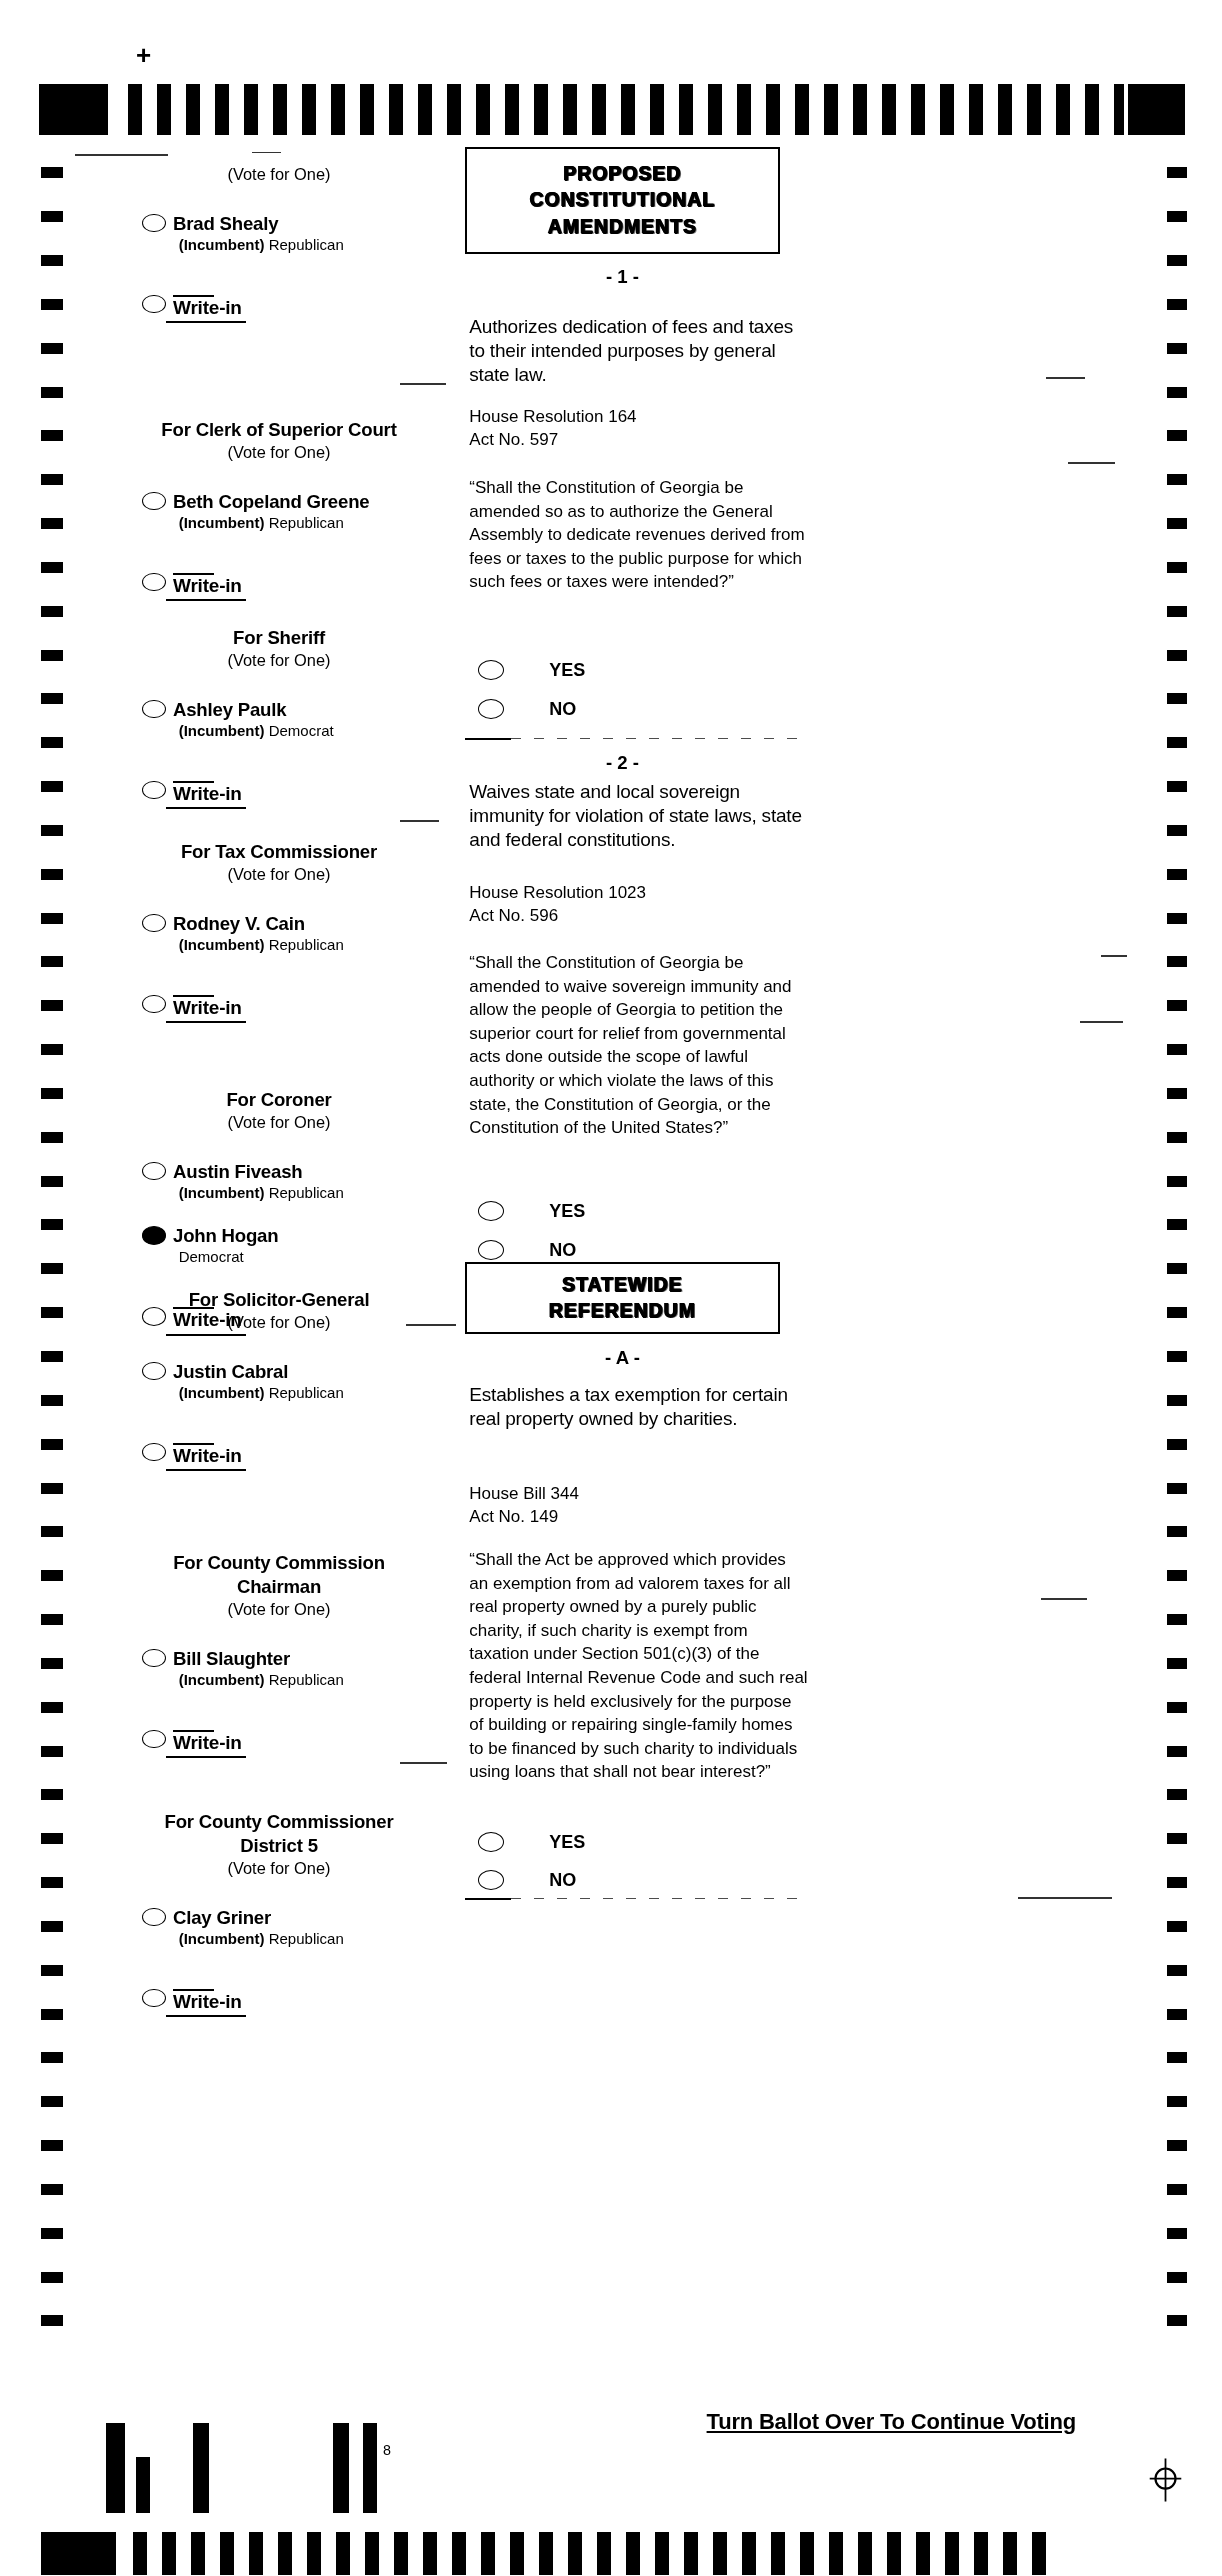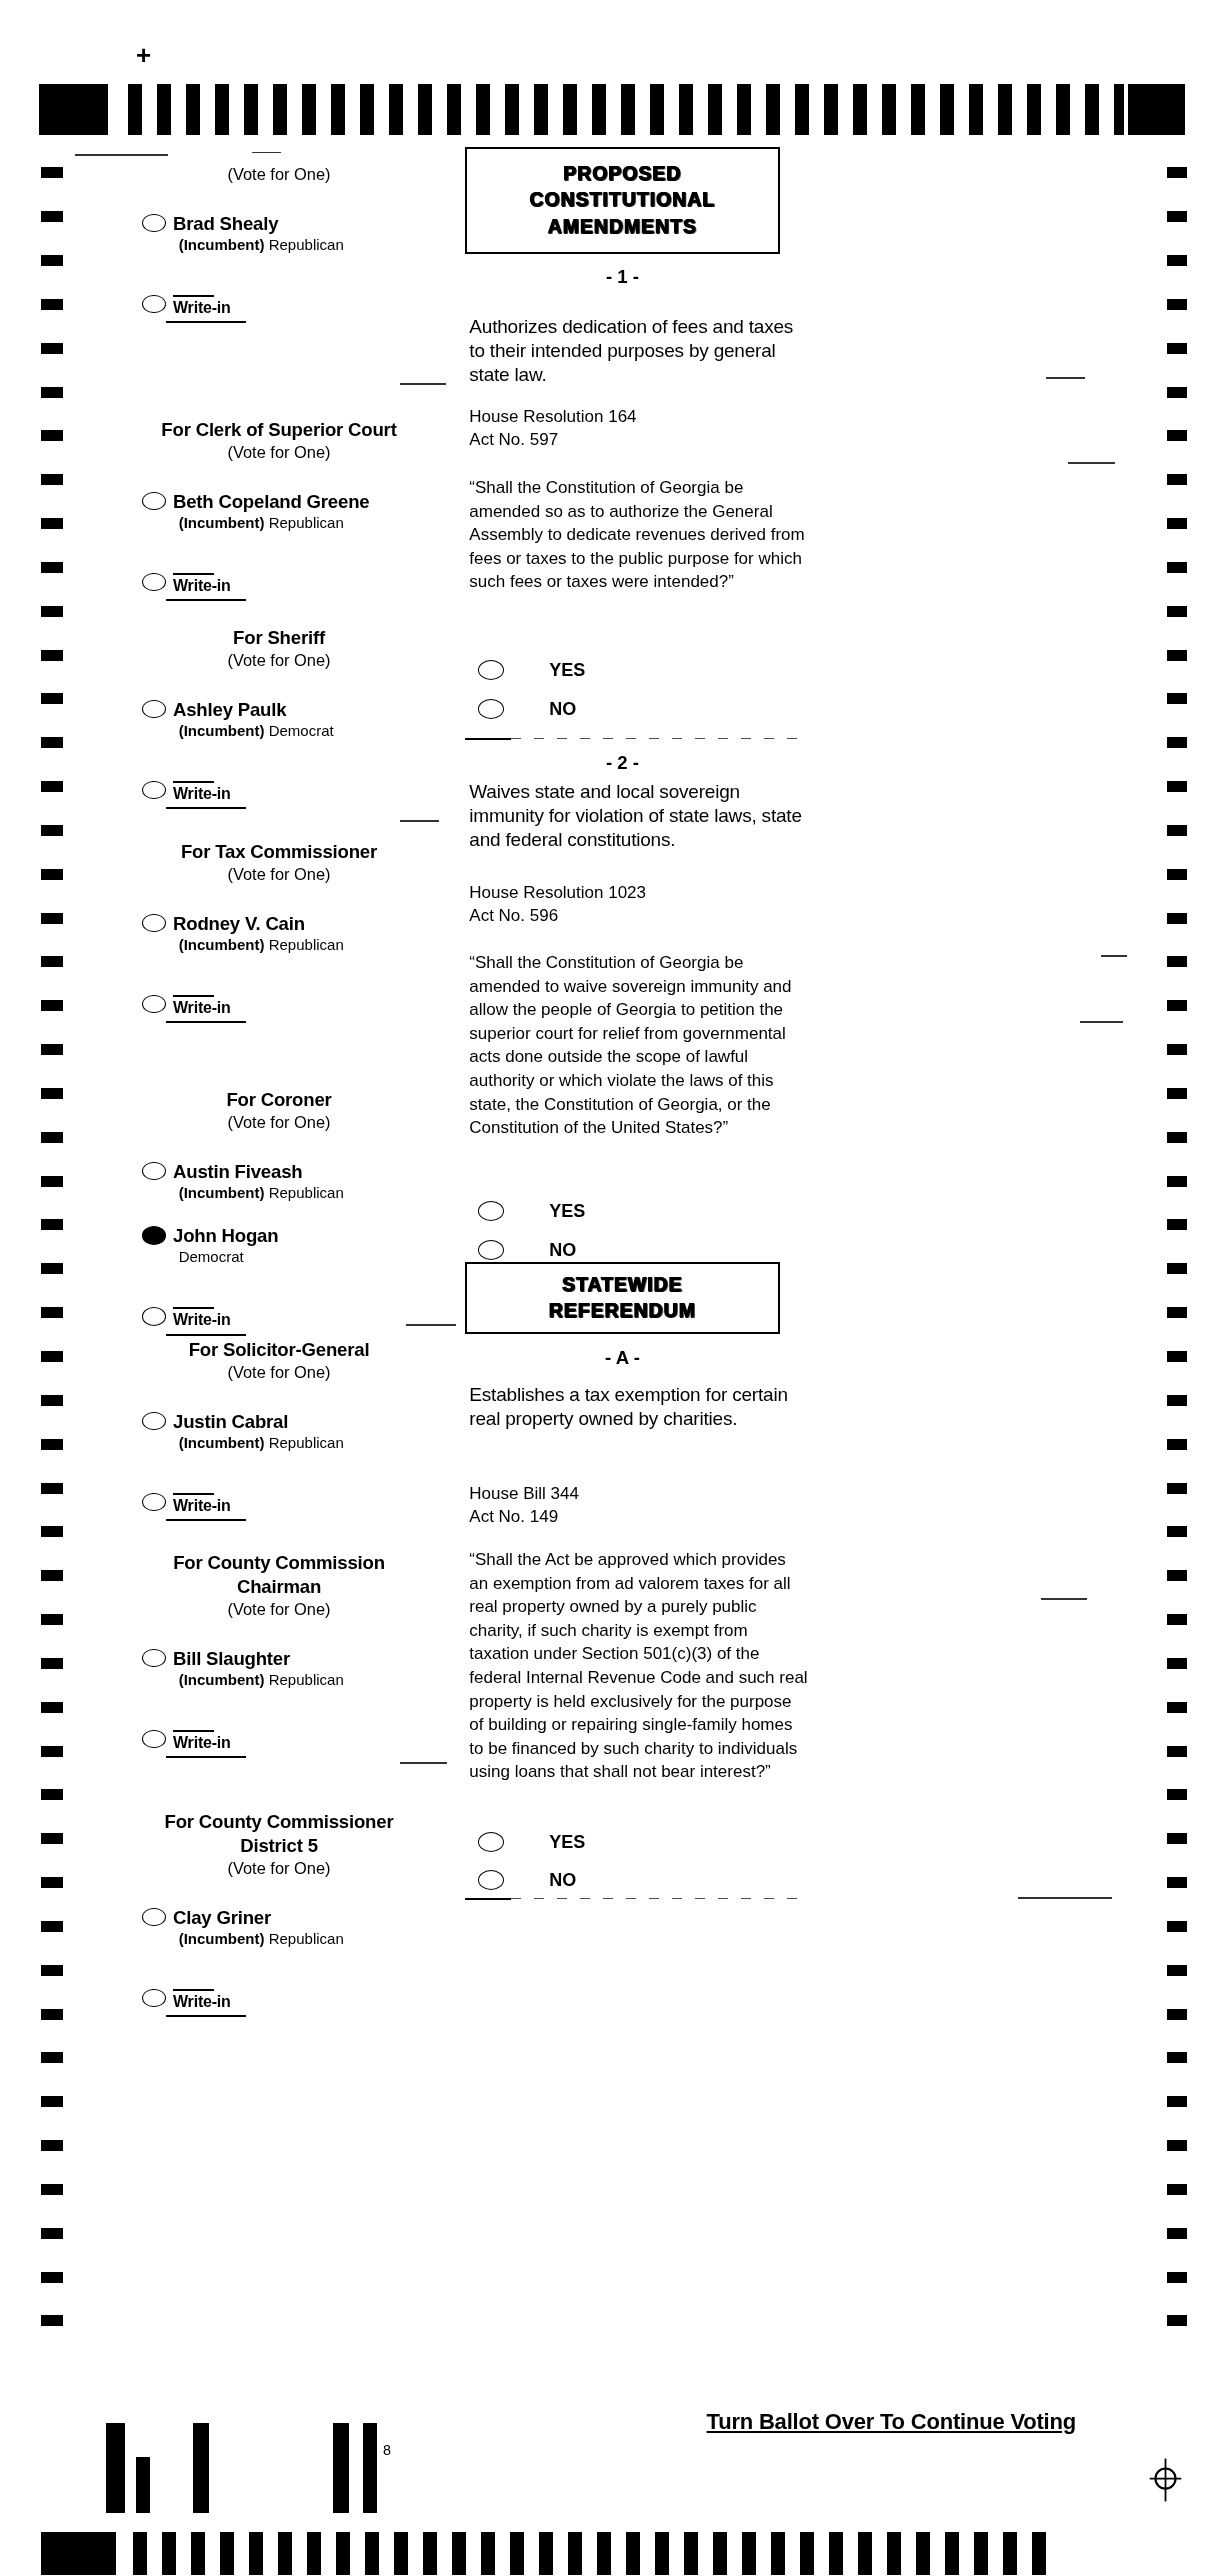--- a/index.html
+++ b/index.html
@@ -26,21 +26,21 @@
   .oval{display:inline-block;width:24px;height:18.6px;border:1.4px solid #000;border-radius:50%;background:#fff;box-sizing:border-box;}
   .oval.filled{background:#000;}
   .cand-row{position:relative;padding-left:94px;min-height:43px;margin-bottom:21.5px;}
   .cand-row>.oval{position:absolute;left:63px;top:2.1px;}
   .cand-name{font-size:18.6px;font-weight:700;line-height:23px;letter-spacing:-0.2px;}
   .cand-sub{font-size:15px;line-height:20px;padding-left:5.7px;}
   .cand-sub .inc{font-weight:700;}
   .writein{position:relative;padding-left:94px;}
   .writein>.oval{position:absolute;left:63px;top:0;}
   .wi-line1{width:41px;border-top:2.1px solid #000;margin-top:40px;margin-bottom:1.4px;}
-  .wi-label{font-size:16px;font-weight:700;line-height:20px;letter-spacing:-0.2px;}
+  .wi-label{font-size:19px;font-weight:700;line-height:20px;letter-spacing:-0.2px;}
   .wi-line2{width:80px;border-top:2.1px solid #000;margin-top:3.6px;margin-left:-7.2px;}
   
   #right-col{position:absolute;left:465px;top:0;width:343px;}
   .rb{position:absolute;left:4.3px;width:336px;}
   .h-box{position:absolute;left:0;width:315px;border:2.1px solid #000;box-sizing:border-box;
          text-align:center;display:flex;flex-direction:column;justify-content:center;}
   .h-box div{font-size:19.3px;font-weight:700;line-height:26.5px;letter-spacing:1.1px;
          text-shadow:0.7px 0 0 #000,-0.7px 0 0 #000,0 0.7px 0 #000,1.4px 1.4px 0 rgba(0,0,0,.55);}
   .m-num{position:absolute;left:0;width:315px;text-align:center;font-size:18.6px;font-weight:700;}
   .m-sum{font-size:19px;font-weight:400;line-height:24px;letter-spacing:-0.2px;}
@@ -259,21 +259,21 @@
           <div class="cand-name">John Hogan</div>
           <div class="cand-sub"><span>Democrat</span></div>
         </div>
         <div class="writein">
           <span class="oval"></span>
           <div class="wi-line1"></div>
           <div class="wi-label">Write-in</div>
           <div class="wi-line2"></div>
         </div>
       </section>
-      <section class="contest" style="top: 1338px;">
+      <section class="contest" style="top: 1288px;">
         <div class="c-title">
           <div>For Solicitor-General</div>
         </div>
         <div class="c-instr">(Vote for One)</div>
         <div class="cand-row">
           <span class="oval"></span>
           <div class="cand-name">Justin Cabral</div>
           <div class="cand-sub"><span class="inc">(Incumbent)</span> <span>Republican</span></div>
         </div>
         <div class="writein">

